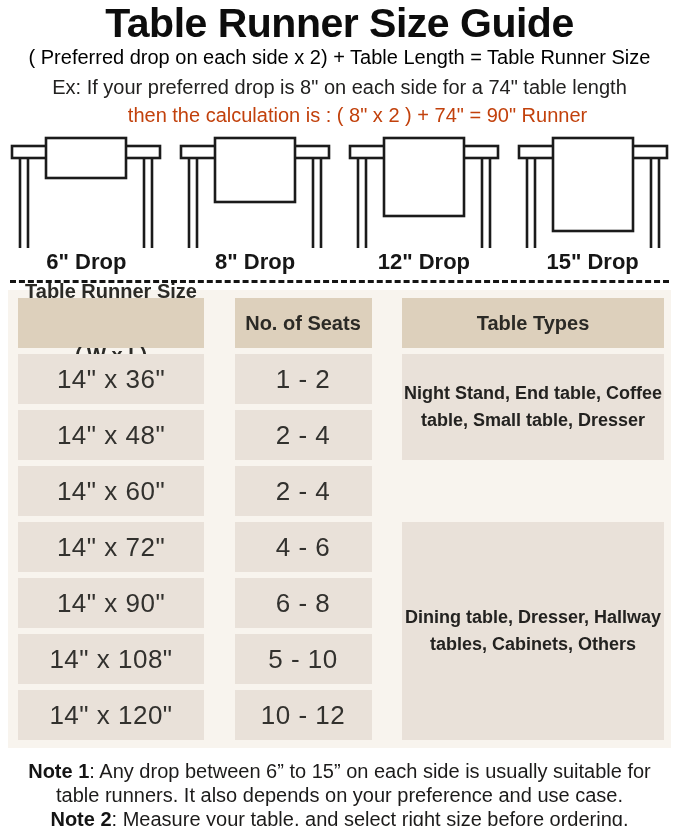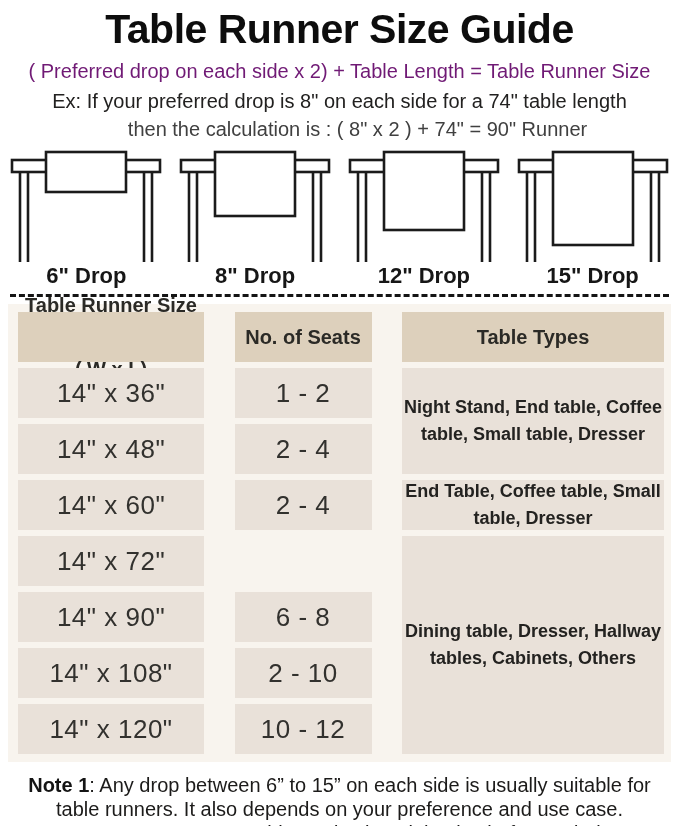--- a/index.html
+++ b/index.html
@@ -6,28 +6,28 @@
   html, body { background: #ffffff; }
   body {
     width: 679px; height: 826px;
     font-family: "Liberation Sans", sans-serif;
     color: #1e1d1b;
     overflow: hidden;
   }
   .page { width: 679px; height: 826px; background: #ffffff; }
 
   
-  .hdr-block { text-align: center; padding-top: 8px; }
+  .hdr-block { text-align: center; padding-top: 2px; }
   .title {
     font-size: 41px; font-weight: bold; letter-spacing: -0.5px;
     color: #0d0d0d; line-height: 1.05;
   }
-  .formula { font-size: 20px; margin-top: 9px; color: #701a75; }
+  .formula { font-size: 20px; margin-top: 1px; color: #000000; }
   .example { font-size: 20px; margin-top: 7px; color: #222120; }
-  .calc    { font-size: 20px; margin-top: 5px; color: #404040; margin-left: 36px; }
+  .calc    { font-size: 20px; margin-top: 5px; color: #c2410c; margin-left: 36px; }
 
   
   .illos { display: flex; margin-top: 9px; padding: 0 2px; }
   .illo { flex: 1 1 0; display: flex; flex-direction: column; align-items: center; }
   .illo svg { display: block; }
   .illo svg rect { fill: #ffffff; stroke: #1b1b1b; stroke-width: 2.6; }
   .illo svg line { stroke: #1b1b1b; stroke-width: 2.6; }
   .drop-label { font-size: 22px; font-weight: bold; color: #161616; margin-top: 1px; }
 
   .dashed-divider {
@@ -171,35 +171,35 @@
 
     <div class="cell c2 gr2">
         <span class="seats-val">1 - 2</span>
       </div>
     <div class="cell c2 gr3">
         <span class="seats-val">2 - 4</span>
       </div>
     <div class="cell c2 gr4">
         <span class="seats-val">2 - 4</span>
       </div>
+    <div class="cell c2 gr5">
+        <span class="seats-val">4 - 6</span>
+      </div>
     <div class="cell c2 gr6">
         <span class="seats-val">6 - 8</span>
       </div>
     <div class="cell c2 gr7">
-        <span class="seats-val">2 - 10</span>
+        <span class="seats-val">5 - 10</span>
       </div>
     <div class="cell c2 gr8">
         <span class="seats-val">10 - 12</span>
       </div>
 
     <div class="cell c3 span-a">
       <div class="types-val">Night Stand, End table, Coffee table, Small table, Dresser</div>
-    </div>
-    <div class="cell c3 span-b">
-      <div class="types-val">End Table, Coffee table, Small table, Dresser</div>
     </div>
     <div class="cell c3 span-c">
       <div class="types-val">Dining table, Dresser, Hallway tables, Cabinets, Others</div>
     </div>
 
   </div>
 
   <div class="notes">
     <p><b>Note 1</b><span>: Any drop between 6” to 15” on each side is usually suitable for table runners. It also depends on your preference and use case.</span></p>
     <p><b>Note 2</b><span>: Measure your table, and select right size before ordering.</span></p>

